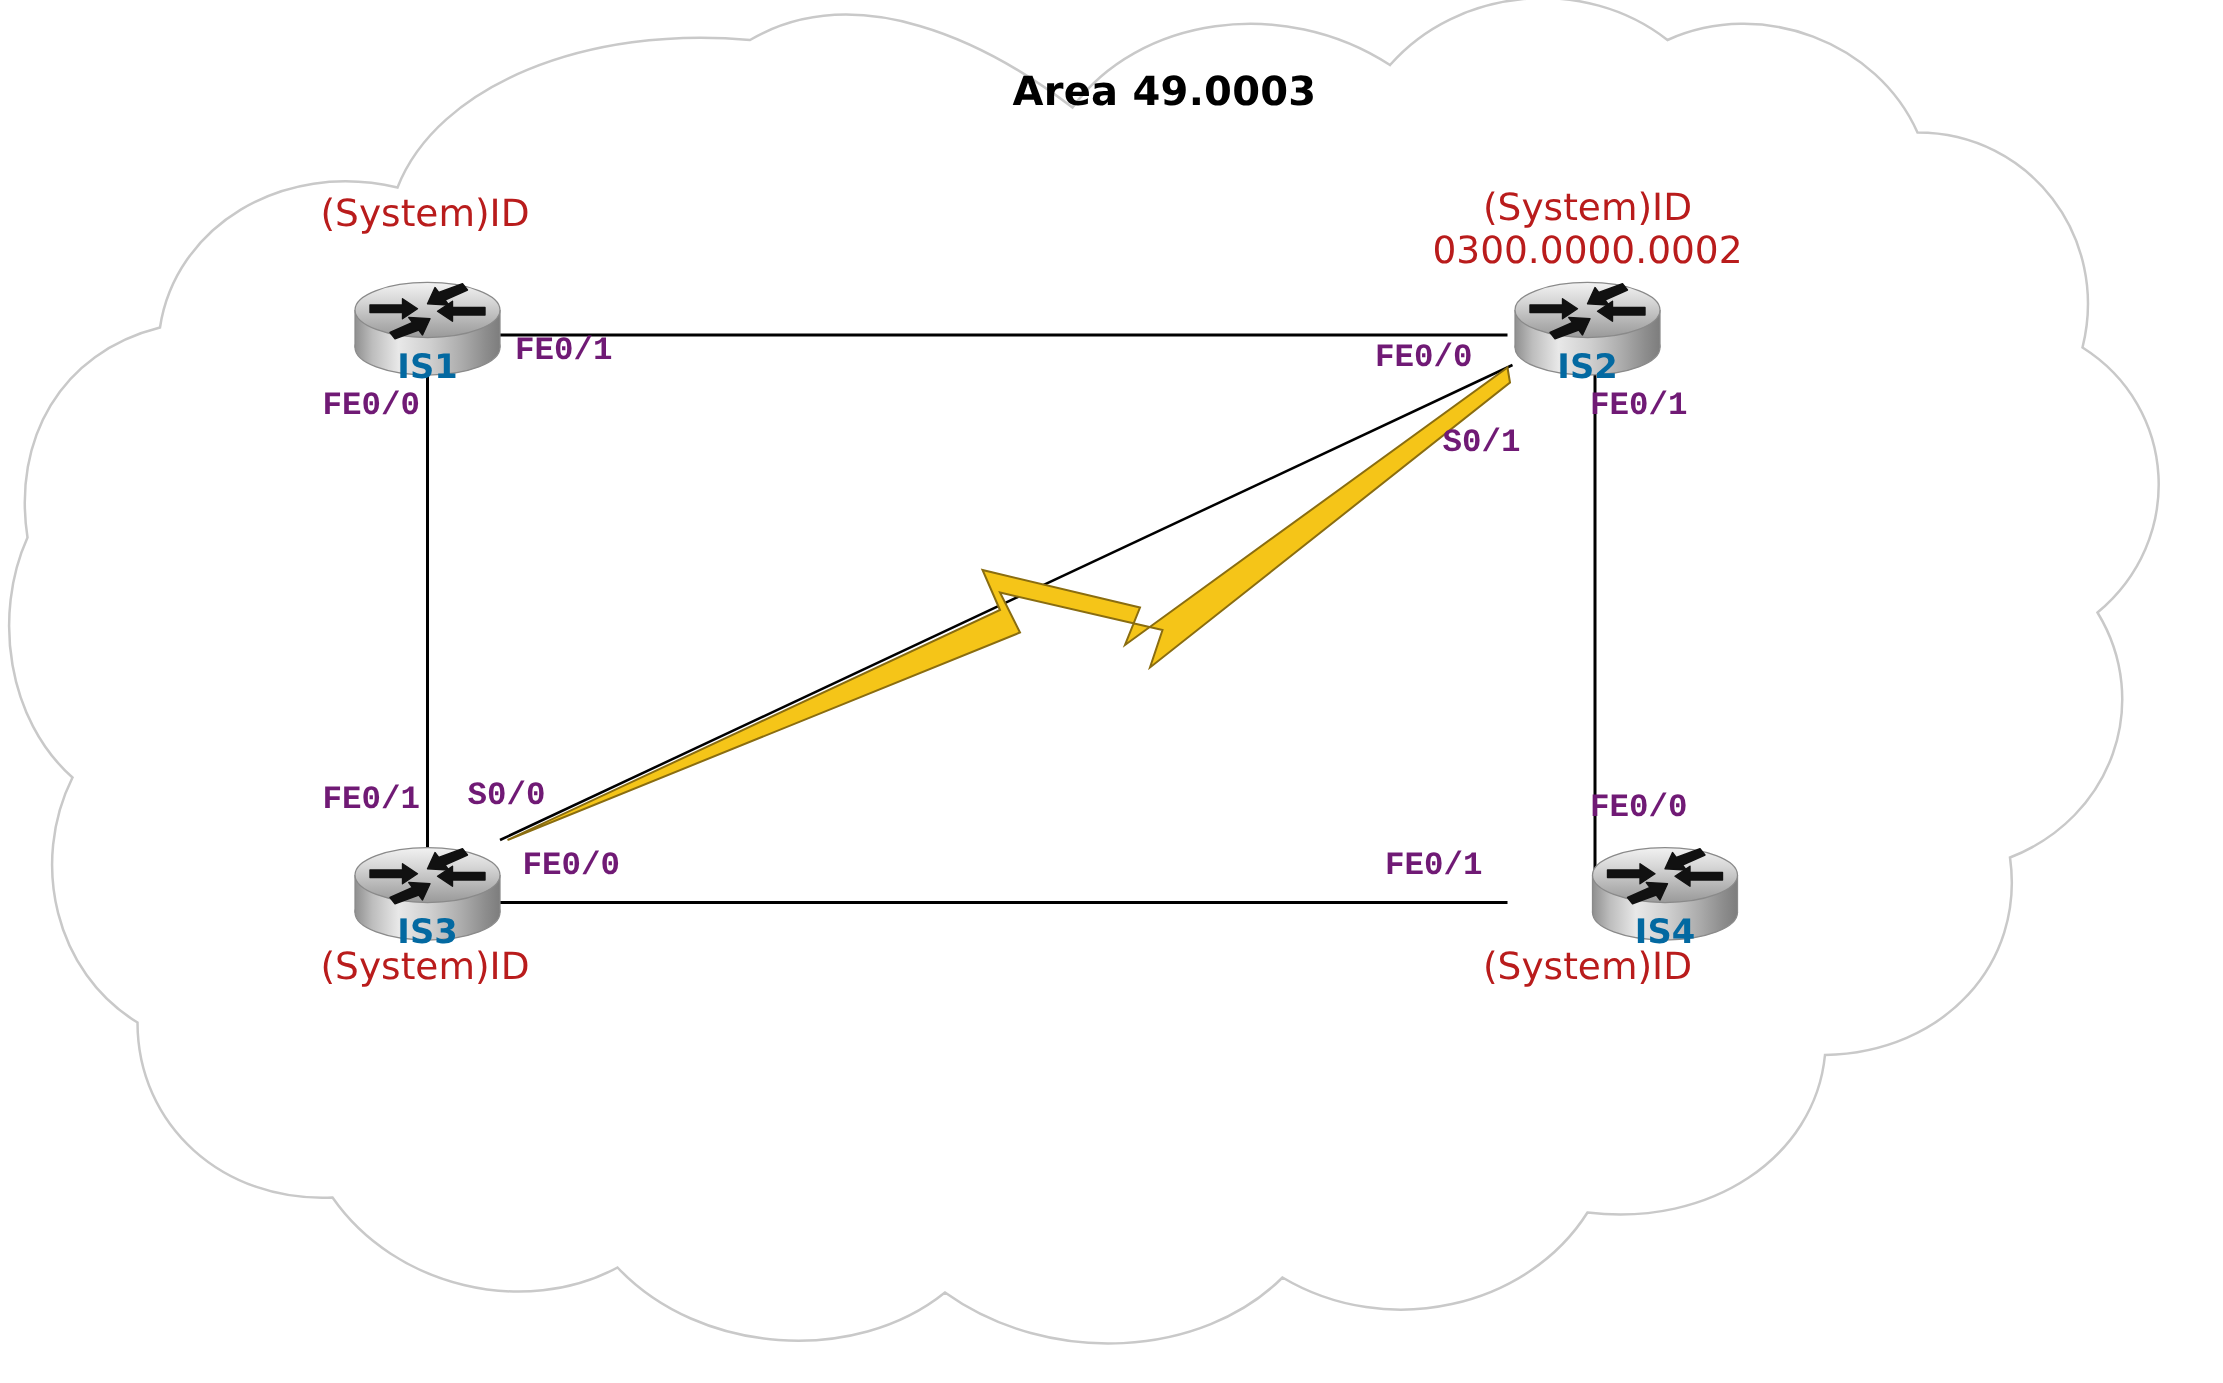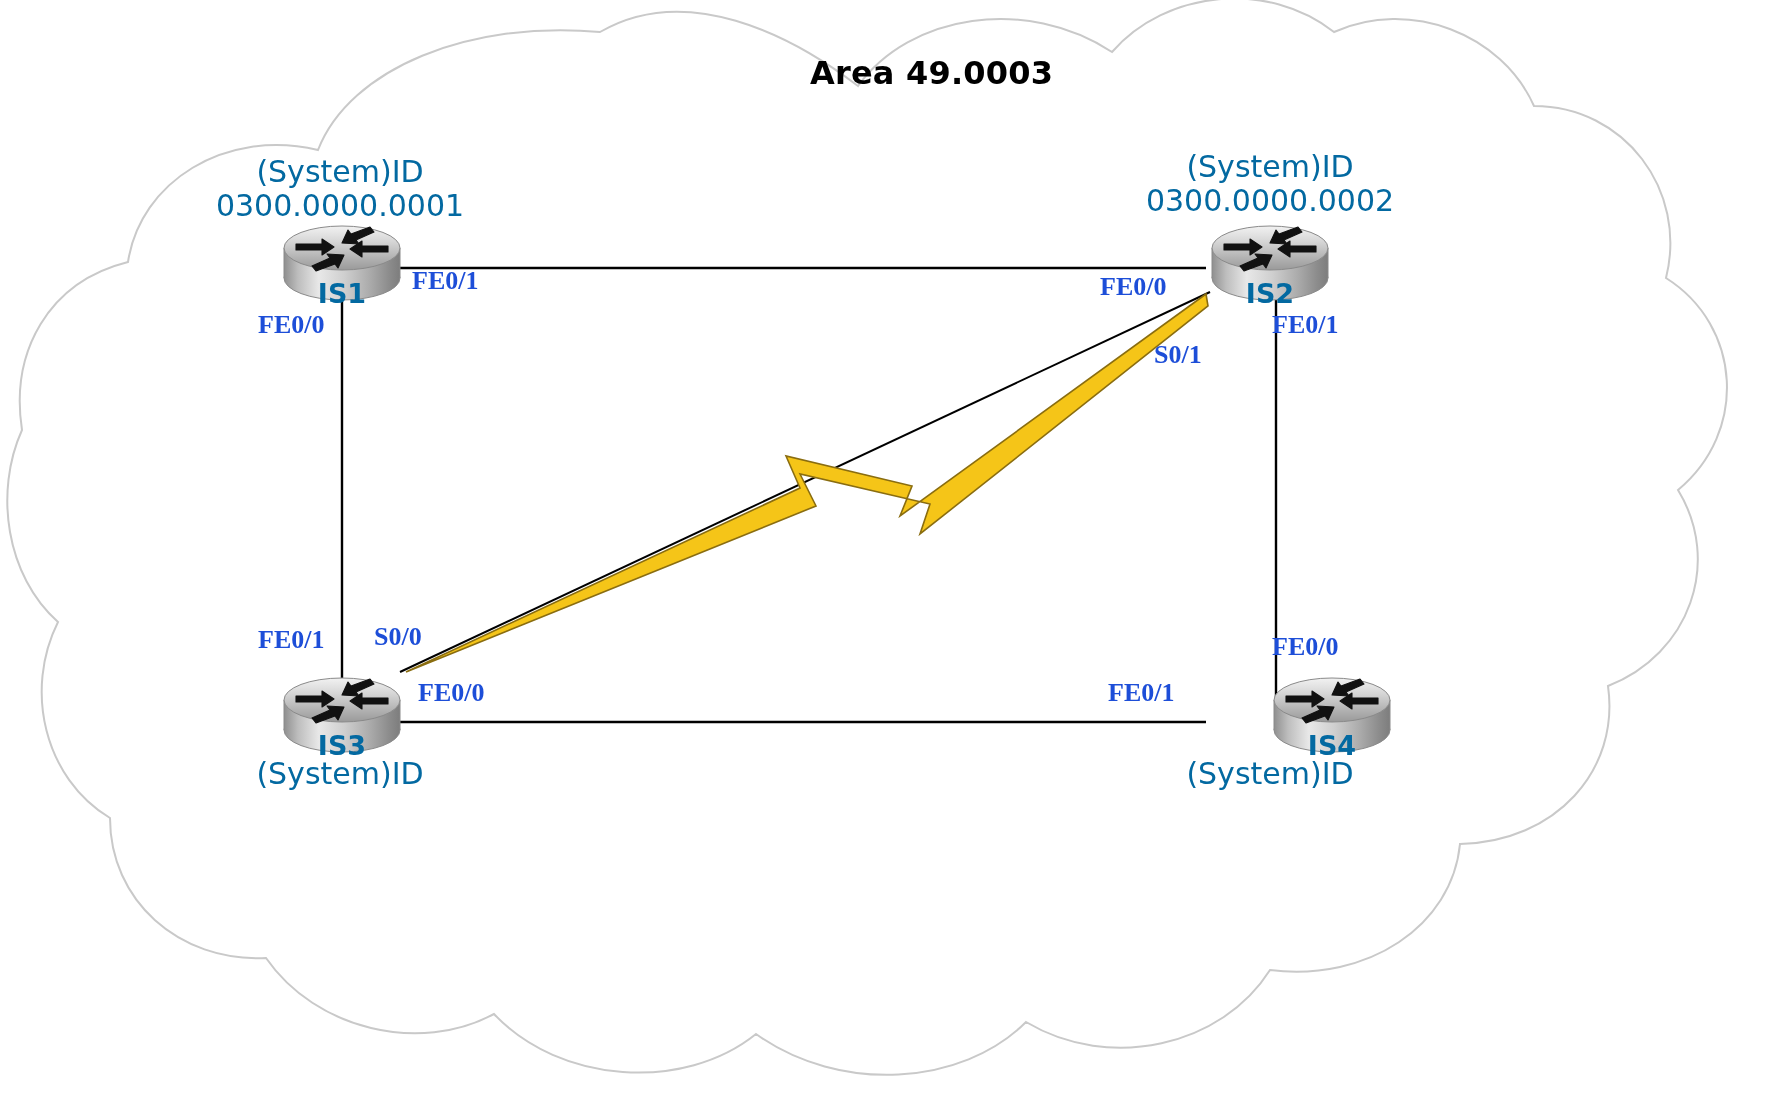--- a/index.html
+++ b/index.html
@@ -33,30 +33,30 @@
     font-family: "DejaVu Sans", sans-serif;
     font-weight: bold;
     font-size: 32px;
     color: #000000;
     letter-spacing: 0.2px;
   }
   .sysid {
     font-family: "DejaVu Sans", sans-serif;
     font-weight: normal;
     font-size: 30px;
-    color: #0369a1;
+    color: #b91c1c;
     text-align: center;
   }
   .sysid .l1 { display: block; }
   .sysid .l2 { display: block; }
   .iface {
-    font-family: Liberation Serif, serif;
+    font-family: Liberation Mono, monospace;
     font-weight: bold;
     font-size: 26px;
-    color: #1d4ed8;
+    color: #701a75;
   }
   .rtr-name {
     position: absolute;
     font-family: "DejaVu Sans", sans-serif;
     font-weight: bold;
     font-size: 27px;
     color: #0369a1;
     width: 100%;
     text-align: center;
     top: 56px;
@@ -151,21 +151,20 @@
           L 816 506
           Z" fill="#F5C518" stroke="#8a6d10" stroke-width="1.6" stroke-linejoin="miter"></path>
       </g>
     </g>
   </svg>
 
   <div class="txt area-title" style="left:810px; top:56px;">Area 49.0003</div>
 
   <div class="txt sysid" style="left:180px; top:155px; width:320px;">
     <span class="l1">(System)ID</span>
-    <span class="l2">0300.0000.0001</span>
   </div>
   <div class="router" style="left:278px; top:222px;">
     <svg viewBox="0 0 128 86" width="128" height="86">
       <ellipse cx="64" cy="56" rx="58" ry="22" fill="url(#rtrSide)" stroke="#8a8a8a" stroke-width="1"></ellipse>
       <rect x="6" y="26" width="116" height="30" fill="url(#rtrSide)" stroke="none"></rect>
       <line x1="6" y1="26" x2="6" y2="56" stroke="#8a8a8a" stroke-width="1"></line>
       <line x1="122" y1="26" x2="122" y2="56" stroke="#8a8a8a" stroke-width="1"></line>
       <ellipse cx="64" cy="26" rx="58" ry="22" fill="url(#rtrTop)" stroke="#8a8a8a" stroke-width="1"></ellipse>
       <g fill="#111111" stroke="#111111" stroke-width="1.1" stroke-linejoin="round">
         <path d="M18 22 L44 22 L44 17 L56 25 L44 33 L44 28 L18 28 Z"></path>

